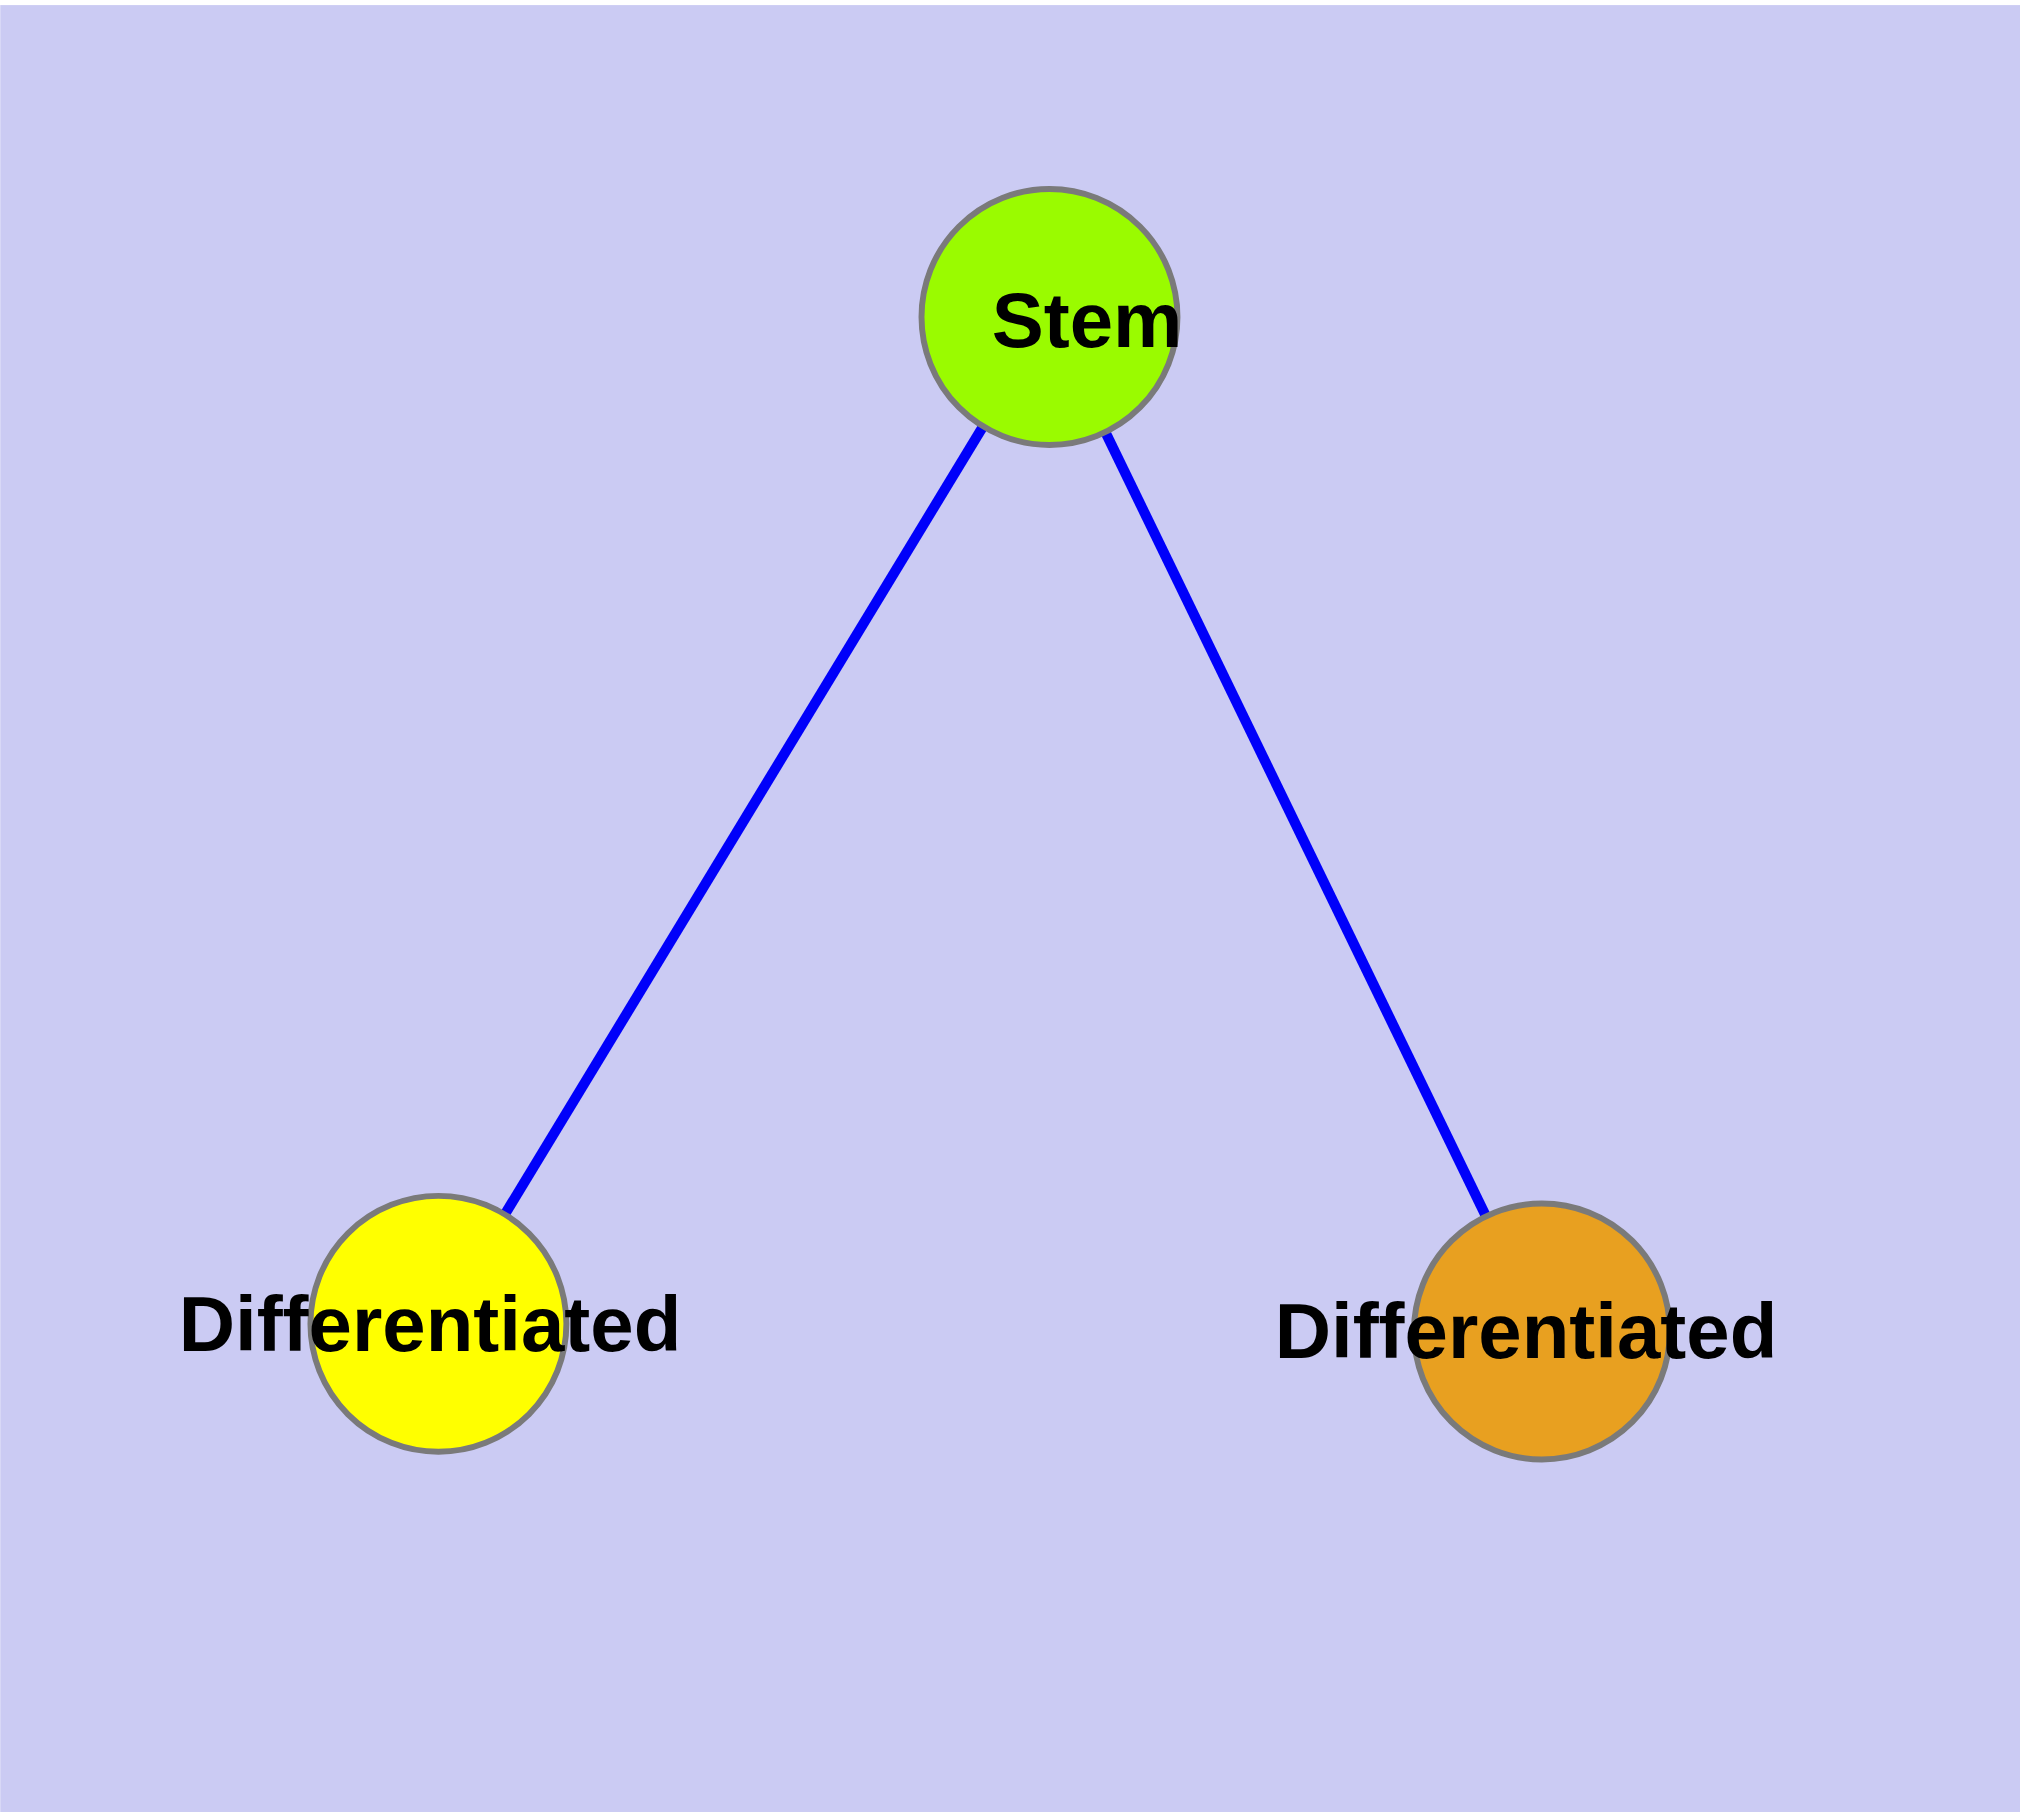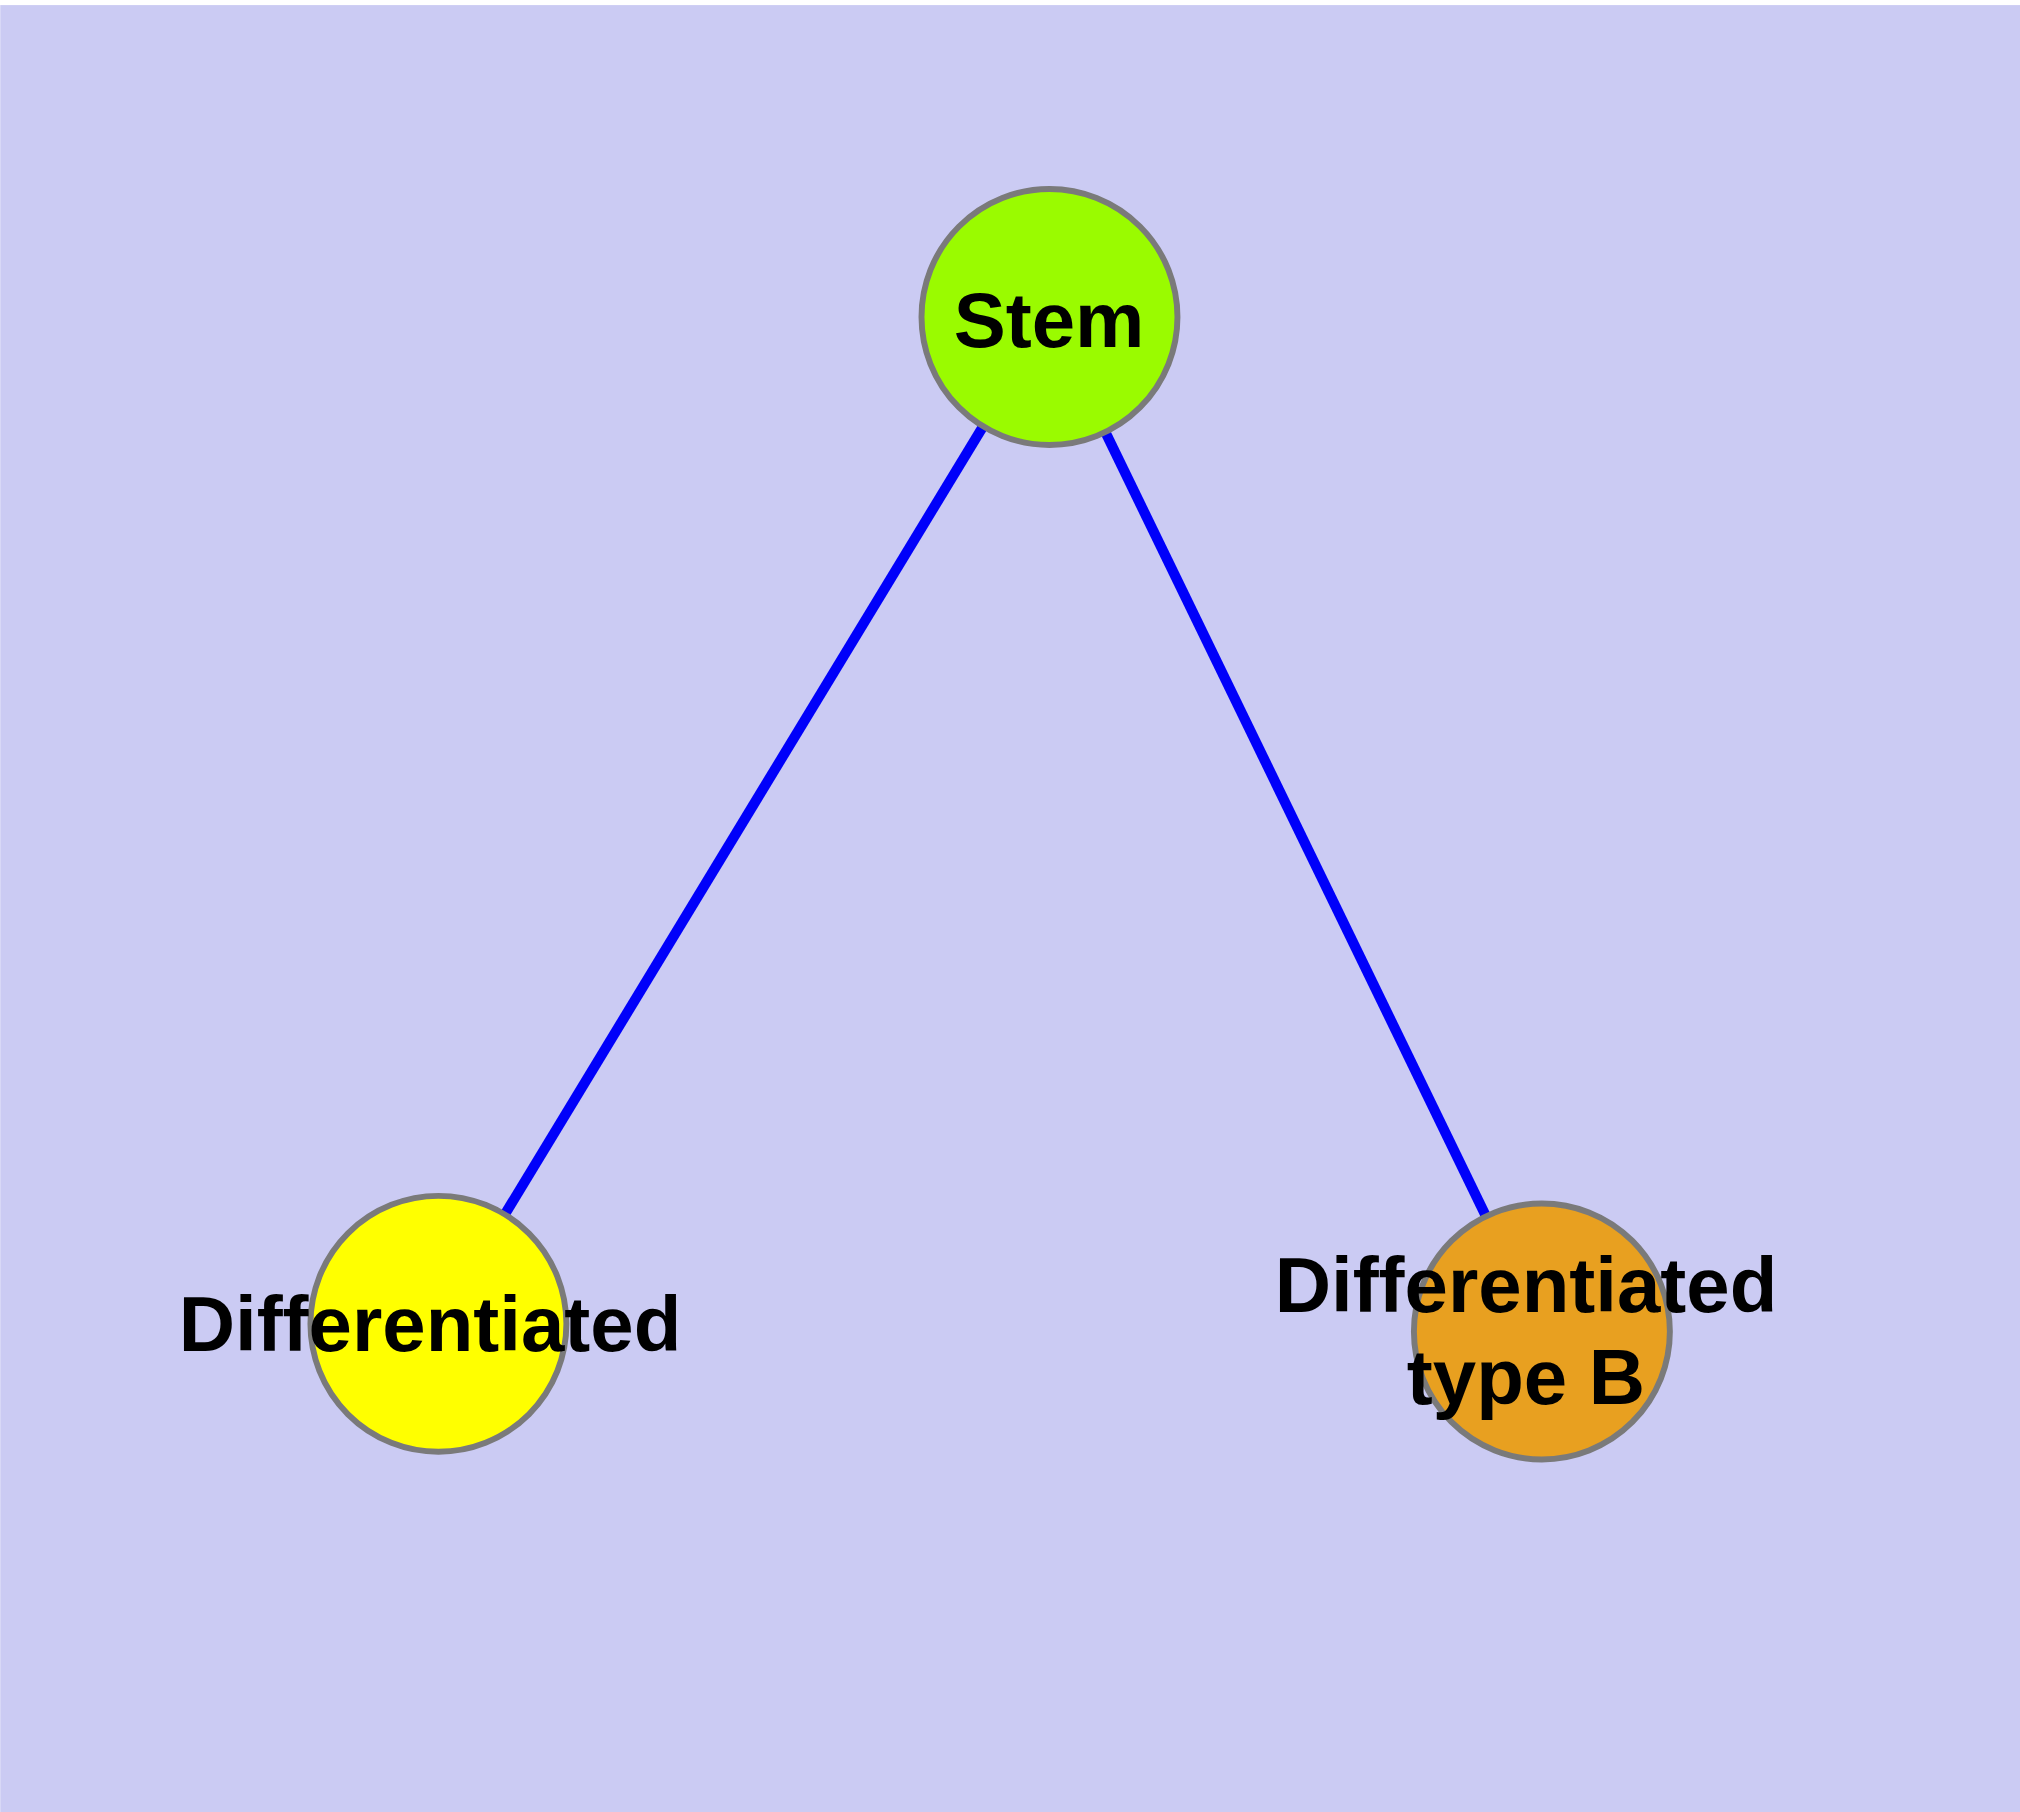--- a/index.html
+++ b/index.html
@@ -56,27 +56,26 @@
     <rect x="0" y="6" width="2384" height="2132" fill="#cbcbf3"></rect>
 
     <line x1="1238" y1="374" x2="517" y2="1562" class="edge-line" stroke="#0000fa"></line>
     <line x1="1238" y1="374" x2="1819" y2="1571" class="edge-line" stroke="#0000fa"></line>
 
     <circle cx="1238" cy="374" r="151" class="node-circle" stroke="#7a7a7a" fill="#9afb00"></circle>
     <circle cx="517" cy="1562" r="151" class="node-circle" stroke="#7a7a7a" fill="#ffff00"></circle>
     <circle cx="1819" cy="1571" r="151" class="node-circle" stroke="#7a7a7a" fill="#e8a020"></circle>
   </svg>
 
-  <div class="node-label" style="left:1049px; top:320px;">
+  <div class="node-label" style="left:1087px; top:320px;">
     <span class="label-line">Stem</span>
   </div>
 
   <div class="node-label" style="left:430px; top:1324px;">
     <span class="label-line">Differentiated</span>
   </div>
 
   <div class="node-label" style="left:1526px; top:1331px;">
     <span class="label-line">Differentiated</span>
-    <span class="label-line">type B</span>
   </div>
 
 </div>
 
 
 </body></html>

